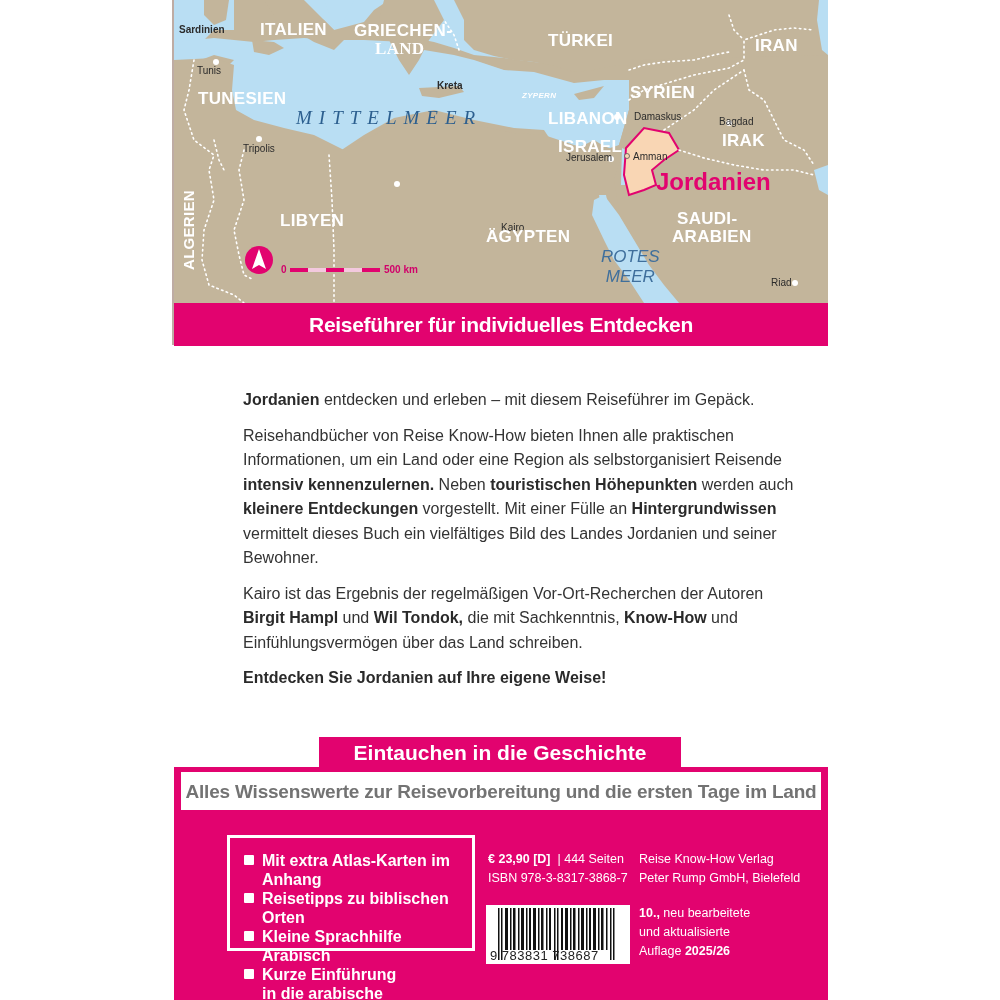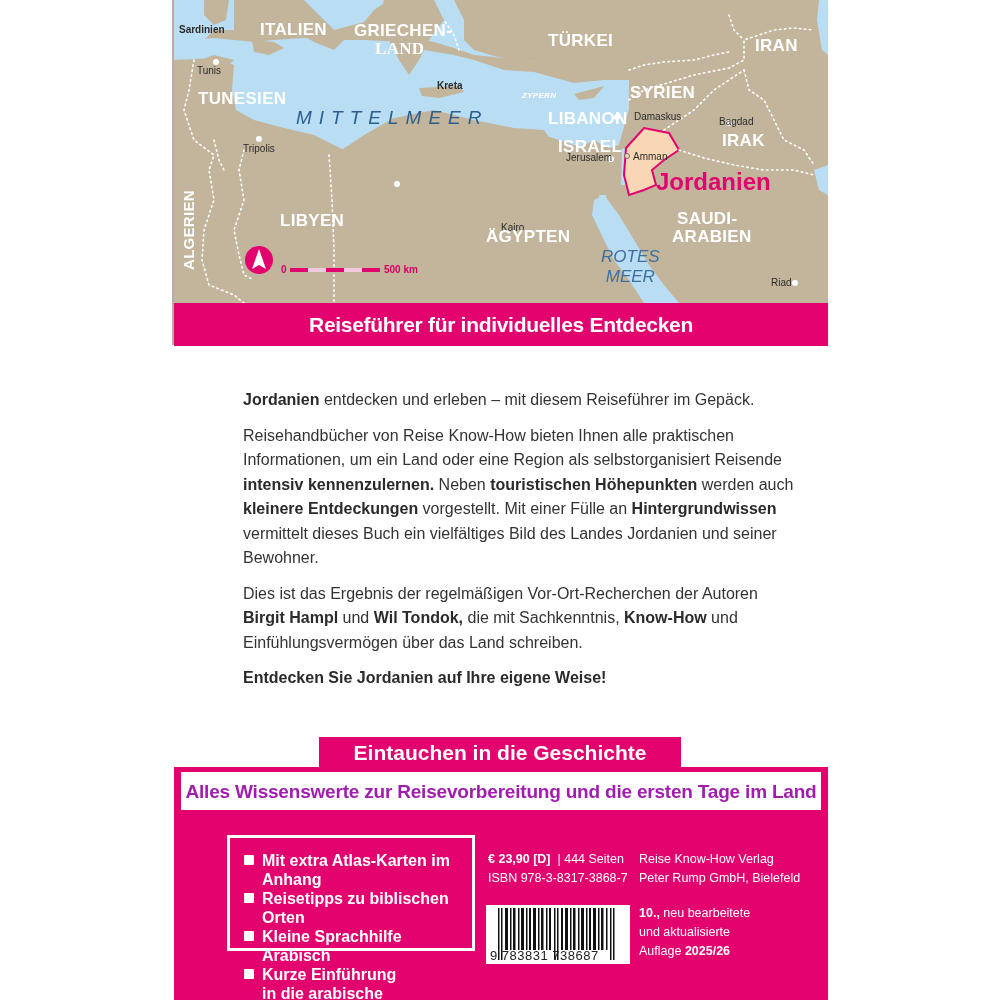--- a/index.html
+++ b/index.html
@@ -14,21 +14,21 @@
   .sea{color:#2c5f8f;font-style:italic;font-size:19px;letter-spacing:7px;}
   .sea-small{color:#3f6f9c;font-style:italic;font-size:17px;line-height:1.15;text-align:center;}
   .jordan-lbl{color:#e2036f;font-weight:bold;font-size:24px;}
   .scale-lbl{color:#d1006a;font-weight:bold;font-size:10px;}
   .banner{position:absolute;left:0;top:303px;width:654px;height:43px;background:#e2036f;color:#fff;font-weight:bold;font-size:21px;text-align:center;line-height:43px;letter-spacing:-.3px;}
   .body-text{position:absolute;left:69px;top:388px;width:560px;color:#333333;font-size:16px;line-height:24.5px;}
   .body-text p{margin:0 0 11px 0;}
   .body-text b{color:#2a2a2a;}
   .tab{position:absolute;left:145px;top:737px;width:362px;height:31px;background:#e2036f;color:#fff;font-weight:bold;font-size:21px;text-align:center;line-height:31px;}
   .pink-block{position:absolute;left:0;top:767px;width:654px;height:233px;background:#e2036f;}
-  .white-bar{position:absolute;left:7px;top:5px;width:640px;height:38px;background:#fff;color:#a21caf;font-weight:bold;font-size:19px;text-align:center;line-height:40px;letter-spacing:-.2px;}
+  .white-bar{position:absolute;left:7px;top:5px;width:640px;height:38px;background:#fff;color:#737373;font-weight:bold;font-size:19px;text-align:center;line-height:40px;letter-spacing:-.2px;}
   .feature-box{position:absolute;left:53px;top:68px;width:248px;height:116px;border:3px solid #ffffff;box-sizing:border-box;}
   .feature-box ul{list-style:none;margin:0;padding:13px 0 0 14px;}
   .feature-box li{color:#fff;font-weight:bold;font-size:16px;line-height:19px;position:relative;padding-left:18px;}
   .feature-box li .bullet{position:absolute;left:0;top:4px;width:10px;height:10px;background:#fff;border-radius:1px;}
   .info{position:absolute;color:#fff;font-size:12.5px;line-height:19px;white-space:nowrap;}
   .barcode{position:absolute;left:312px;top:138px;width:144px;height:59px;background:#fff;}
   .barcode svg{position:absolute;left:0;top:0;}
   .barcode .digits{position:absolute;left:4px;bottom:1px;font-size:13px;color:#222;font-family:"Liberation Sans",sans-serif;letter-spacing:.5px;}
 </style>
 </head>
@@ -108,21 +108,21 @@
       </g>
     </svg>
 
     <span class="lbl city" style="left:5px;top:25px;font-weight:bold;">Sardinien</span>
     <span class="lbl country" style="left:86px;top:21px;">ITALIEN</span>
     <span class="lbl country" style="left:180px;top:22px;">GRIECHEN-</span>
     <span class="lbl country" style="left:201px;top:40px;font-family:Liberation Serif, serif;">LAND</span>
     <span class="lbl city" style="left:23px;top:66px;">Tunis</span>
     <span class="lbl city" style="left:263px;top:81px;font-weight:bold;">Kreta</span>
     <span class="lbl country" style="left:24px;top:90px;">TUNESIEN</span>
-    <span class="lbl sea" style="left:122px;top:108px;">MITTELMEER</span>
+    <span class="lbl sea" style="left:122px;top:108px;font-family:Liberation Serif, serif;">MITTELMEER</span>
     <span class="lbl city" style="left:69px;top:144px;">Tripolis</span>
     <span class="lbl country" style="left:374px;top:32px;">TÜRKEI</span>
     <span class="lbl country" style="left:581px;top:37px;">IRAN</span>
     <span class="lbl country" style="left:348px;top:92px;font-size:8px;font-style:italic;">ZYPERN</span>
     <span class="lbl country" style="left:456px;top:84px;">SYRIEN</span>
     <span class="lbl country" style="left:374px;top:110px;">LIBANON</span>
     <span class="lbl city" style="left:460px;top:112px;">Damaskus</span>
     <span class="lbl city" style="left:545px;top:117px;">Bagdad</span>
     <span class="lbl country" style="left:548px;top:132px;">IRAK</span>
     <span class="lbl country" style="left:384px;top:138px;">ISRAEL</span>
@@ -139,21 +139,21 @@
     <span class="lbl country" style="left:7px;top:270px;transform:rotate(-90deg);transform-origin:0 0;font-size:15px;">ALGERIEN</span>
     <span class="lbl scale-lbl" style="left:107px;top:265px;">0</span>
     <span class="lbl scale-lbl" style="left:210px;top:265px;">500 km</span>
   </div>
 
   <div class="banner">Reiseführer für individuelles Entdecken</div>
 
   <div class="body-text">
     <p><b>Jordanien</b><span> entdecken und erleben – mit diesem Reiseführer im Gepäck.</span></p>
     <p><span>Reisehandbücher von Reise Know-How bieten Ihnen alle praktischen Informationen, um ein Land oder eine Region als selbstorganisiert Reisende </span><b>intensiv kennenzulernen.</b><span> Neben </span><b>touristischen Höhepunkten</b><span> werden auch </span><b>kleinere Entdeckungen</b><span> vorgestellt. Mit einer Fülle an </span><b>Hintergrundwissen</b><span> vermittelt dieses Buch ein vielfältiges Bild des Landes Jordanien und seiner Bewohner.</span></p>
-    <p><span>Dies ist das Ergebnis der regelmäßigen Vor-Ort-Recherchen der Autoren </span><b>Birgit Hampl</b><span> und </span><b>Wil Tondok,</b><span> die mit Sachkenntnis, </span><b>Know-How</b><span> und Einfühlungsvermögen über das Land schreiben.</span></p>
+    <p><span>Kairo ist das Ergebnis der regelmäßigen Vor-Ort-Recherchen der Autoren </span><b>Birgit Hampl</b><span> und </span><b>Wil Tondok,</b><span> die mit Sachkenntnis, </span><b>Know-How</b><span> und Einfühlungsvermögen über das Land schreiben.</span></p>
     <p><b>Entdecken Sie Jordanien auf Ihre eigene Weise!</b></p>
   </div>
 
   <div class="tab">Eintauchen in die Geschichte Jordaniens</div>
 
   <div class="pink-block">
     <div class="white-bar">Alles Wissenswerte zur Reisevorbereitung und die ersten Tage im Land</div>
 
     <div class="feature-box">
       <ul>

